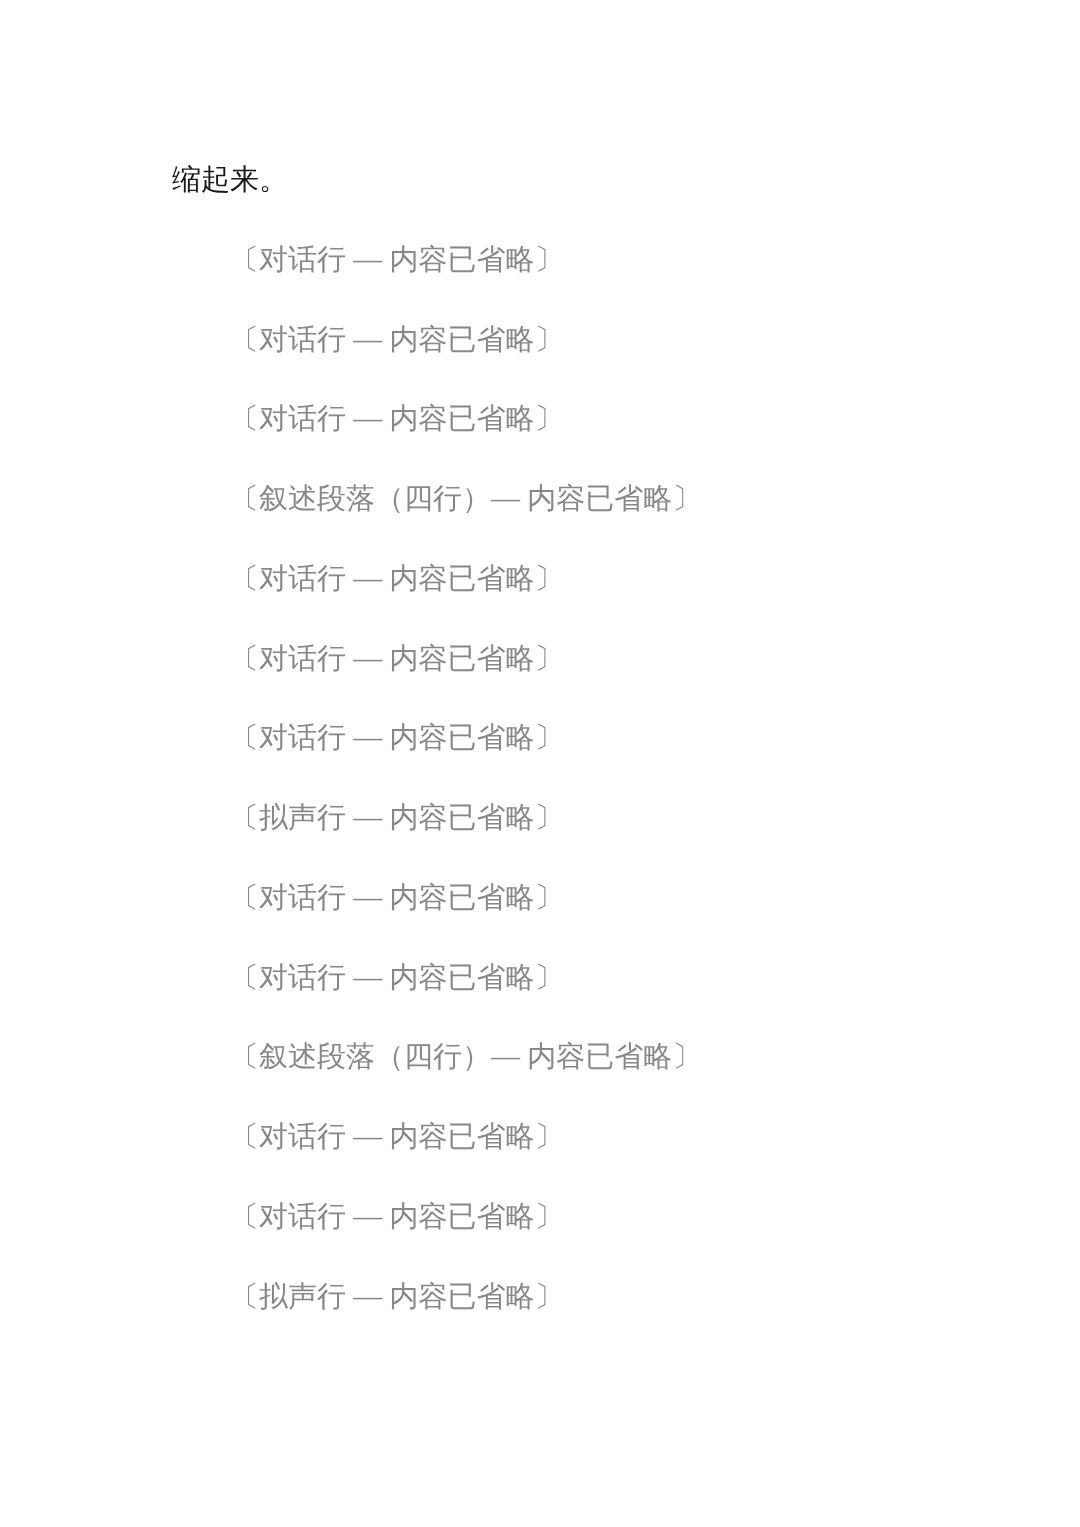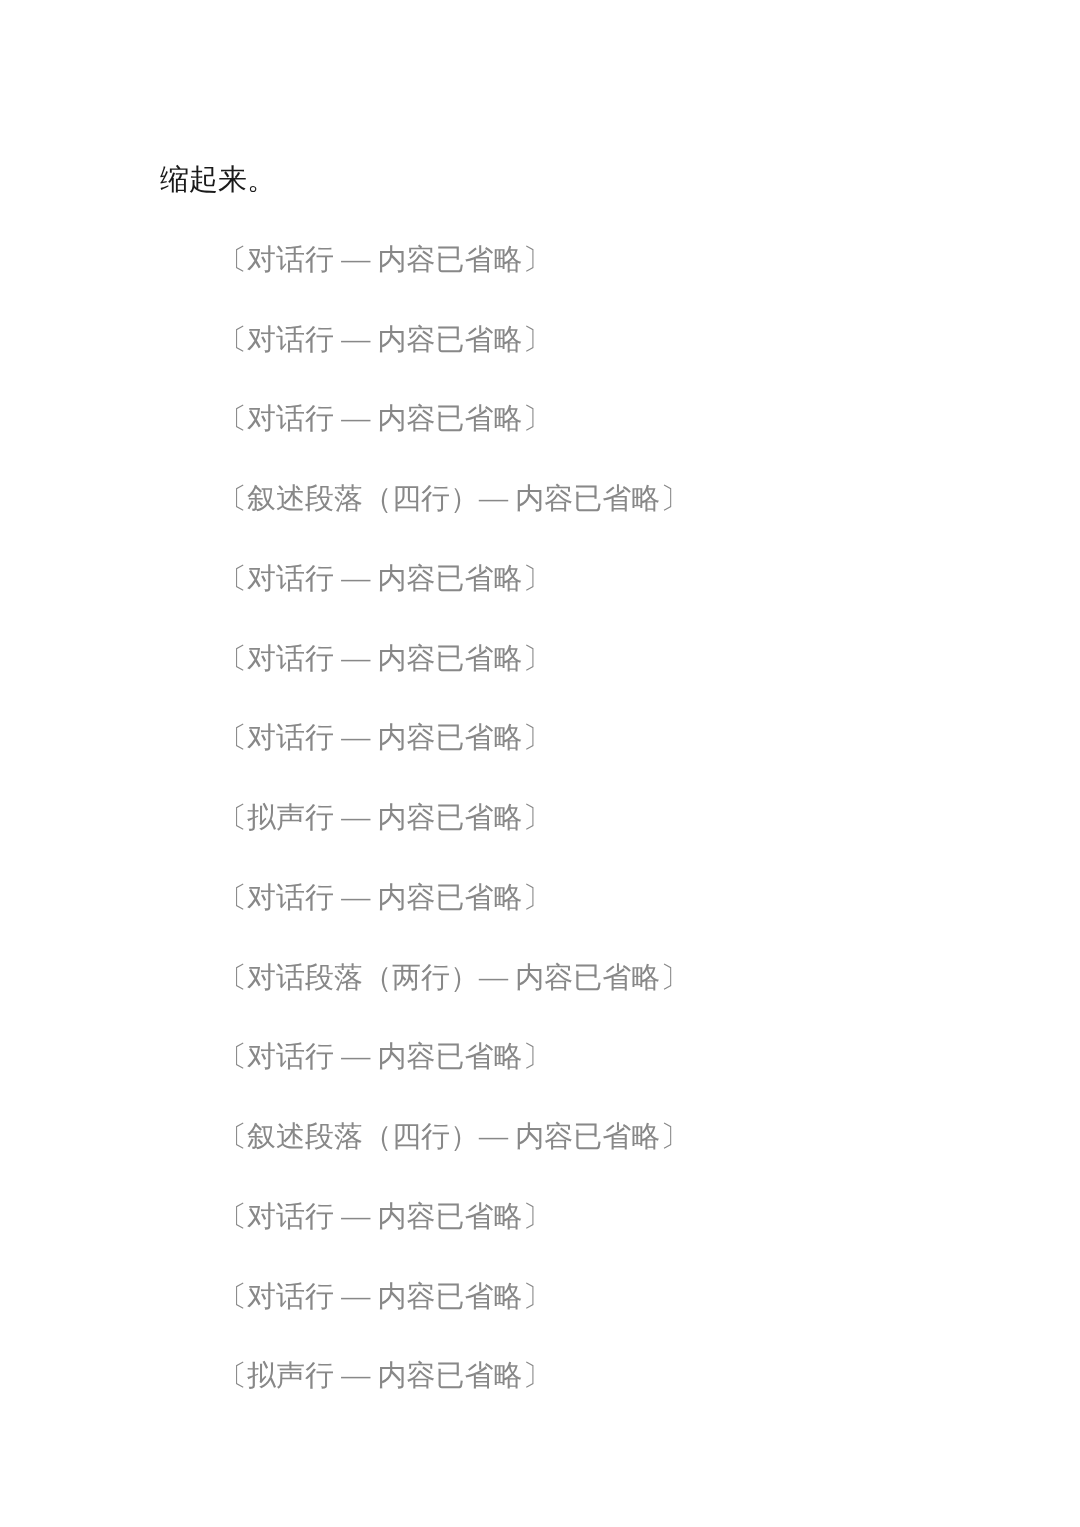--- a/index.html
+++ b/index.html
@@ -5,40 +5,40 @@
   html,body{margin:0;padding:0;background:#ffffff;}
   .page{
     width:916px;height:1527px;
     background:#ffffff;
     box-sizing:border-box;
     padding:140px 155px 0 160px;
     font-family:"Liberation Serif","DejaVu Serif",serif;
     color:#1a1a1a;
     font-size:29px;
     line-height:2.75;
+    margin-left:12px;
   }
   .line{white-space:pre-wrap;}
   .indent{text-indent:2em;}
   .redacted{color:#888;}
 </style>
 </head>
 <body>
 
 <div class="page">
   <div id="lines">
       <div class="line">缩起来。</div>
       <div class="line indent redacted">〔对话行 — 内容已省略〕</div>
       <div class="line indent redacted">〔对话行 — 内容已省略〕</div>
       <div class="line indent redacted">〔对话行 — 内容已省略〕</div>
       <div class="line indent redacted">〔叙述段落（四行）— 内容已省略〕</div>
       <div class="line indent redacted">〔对话行 — 内容已省略〕</div>
       <div class="line indent redacted">〔对话行 — 内容已省略〕</div>
       <div class="line indent redacted">〔对话行 — 内容已省略〕</div>
       <div class="line indent redacted">〔拟声行 — 内容已省略〕</div>
       <div class="line indent redacted">〔对话行 — 内容已省略〕</div>
-      <div class="line indent redacted">〔对话段落（两行）— 内容已省略〕</div>
       <div class="line indent redacted">〔对话行 — 内容已省略〕</div>
       <div class="line indent redacted">〔叙述段落（四行）— 内容已省略〕</div>
       <div class="line indent redacted">〔对话行 — 内容已省略〕</div>
       <div class="line indent redacted">〔对话行 — 内容已省略〕</div>
       <div class="line indent redacted">〔拟声行 — 内容已省略〕</div>
     </div>
 </div>
 
 </body></html>

